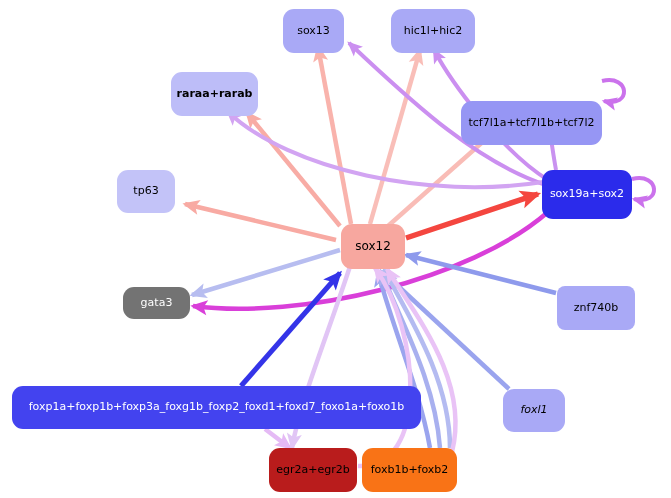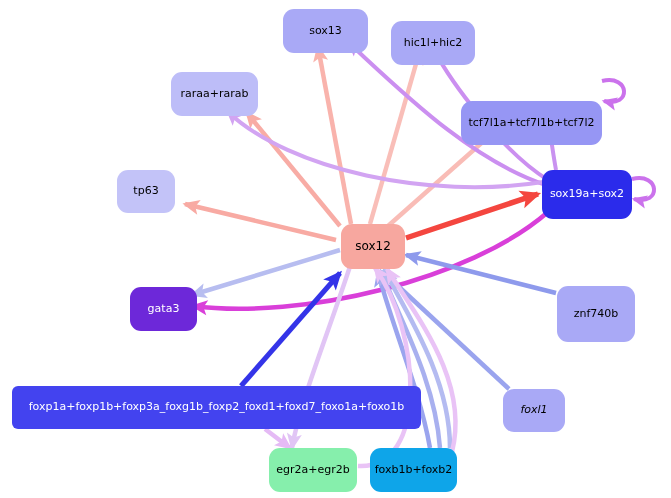--- a/index.html
+++ b/index.html
@@ -141,54 +141,54 @@
       <path d="M 509 389 L 383 272" fill="none" stroke="#9aa4ee" stroke-width="4.5" stroke-linecap="butt" marker-end="url(#arrow-17)"></path>
       <path d="M 430 448 C 420 390 390 320 378 272" fill="none" stroke="#9aa4ee" stroke-width="4.5" stroke-linecap="butt" marker-end="url(#arrow-18)"></path>
       <path d="M 440 448 C 435 380 400 320 381 271" fill="none" stroke="#a8b0ef" stroke-width="4.5" stroke-linecap="butt" marker-end="url(#arrow-19)"></path>
       <path d="M 450 448 C 450 380 410 318 384 270" fill="none" stroke="#b4bbf1" stroke-width="4.5" stroke-linecap="butt" marker-end="url(#arrow-20)"></path>
       <path d="M 452 452 C 470 380 415 315 387 269" fill="none" stroke="#e9c3f6" stroke-width="4.5" stroke-linecap="butt" marker-end="url(#arrow-21)"></path>
       <path d="M 358 466 C 430 470 420 330 375 268" fill="none" stroke="#e9c3f6" stroke-width="4.5" stroke-linecap="butt" marker-end="url(#arrow-22)"></path>
       <path d="M 356 248 C 330 330 300 400 292 448" fill="none" stroke="#e1c5f5" stroke-width="4.5" stroke-linecap="butt" marker-end="url(#arrow-23)"></path>
     </svg>
 
   <div id="node-layer">
-      <div class="node" style="left: 283px; top: 9px; width: 85px; height: 44px; background: rgb(169, 169, 246); color: rgb(0, 0, 0); font-size: 11px;">
+      <div class="node" style="left: 283px; top: 9px; width: 61px; height: 44px; background: rgb(169, 169, 246); color: rgb(0, 0, 0); font-size: 11px;">
         <span class="node-label">sox13</span>
       </div>
-      <div class="node" style="left: 391px; top: 9px; width: 84px; height: 44px; background: rgb(169, 169, 246); color: rgb(0, 0, 0); font-size: 11px; margin-top: 12px;">
+      <div class="node" style="left: 391px; top: 9px; width: 84px; height: 44px; background: rgb(169, 169, 246); color: rgb(0, 0, 0); font-size: 11px;">
         <span class="node-label">hic1l+hic2</span>
       </div>
       <div class="node" style="left: 461px; top: 72px; width: 141px; height: 44px; background: rgb(150, 150, 244); color: rgb(0, 0, 0); font-size: 11px; margin-top: 29px;">
         <span class="node-label">tcf7l1a+tcf7l1b+tcf7l2</span>
       </div>
-      <div class="node" style="left: 171px; top: 72px; width: 87px; height: 44px; background: rgb(189, 189, 248); color: rgb(0, 0, 0); font-size: 11px;">
+      <div class="node" style="left: 171px; top: 72px; width: 87px; height: 44px; background: rgb(189, 189, 248); color: rgb(0, 0, 0); font-size: 11px; font-weight: bold;">
         <span class="node-label">raraa+rarab</span>
       </div>
       <div class="node" style="left: 117px; top: 170px; width: 58px; height: 43px; background: rgb(195, 195, 248); color: rgb(0, 0, 0); font-size: 11px;">
         <span class="node-label">tp63</span>
       </div>
       <div class="node" style="left: 542px; top: 170px; width: 90px; height: 49px; background: rgb(43, 43, 235); color: rgb(255, 255, 255); font-size: 11px;">
         <span class="node-label">sox19a+sox2</span>
       </div>
       <div class="node" style="left: 341px; top: 224px; width: 64px; height: 45px; background: rgb(247, 167, 159); color: rgb(0, 0, 0); font-size: 12px;">
         <span class="node-label">sox12</span>
       </div>
-      <div class="node" style="left: 123px; top: 287px; width: 67px; height: 44px; background: #6d28d9; color: rgb(255, 255, 255); font-size: 11px; margin-left: 7px;">
+      <div class="node" style="left: 123px; top: 287px; width: 67px; height: 32px; background: #737373; color: rgb(255, 255, 255); font-size: 11px;">
         <span class="node-label">gata3</span>
       </div>
-      <div class="node" style="left: 557px; top: 286px; width: 78px; height: 56px; background: rgb(169, 169, 246); color: rgb(0, 0, 0); font-size: 11px;">
+      <div class="node" style="left: 557px; top: 286px; width: 78px; height: 44px; background: rgb(169, 169, 246); color: rgb(0, 0, 0); font-size: 11px; border-radius: 8px;">
         <span class="node-label">znf740b</span>
       </div>
-      <div class="node" style="left: 12px; top: 386px; width: 409px; height: 43px; background: rgb(67, 67, 239); color: rgb(255, 255, 255); font-size: 11px; border-radius: 6px;">
+      <div class="node" style="left: 12px; top: 386px; width: 409px; height: 43px; background: rgb(67, 67, 239); color: rgb(255, 255, 255); font-size: 11px;">
         <span class="node-label">foxp1a+foxp1b+foxp3a_foxg1b_foxp2_foxd1+foxd7_foxo1a+foxo1b</span>
       </div>
       <div class="node" style="left: 503px; top: 389px; width: 62px; height: 43px; background: rgb(169, 169, 246); color: rgb(0, 0, 0); font-size: 11px; font-style: italic;">
         <span class="node-label">foxl1</span>
       </div>
-      <div class="node" style="left: 269px; top: 448px; width: 88px; height: 44px; background: #86efac; color: rgb(0, 0, 0); font-size: 11px;">
+      <div class="node" style="left: 269px; top: 448px; width: 88px; height: 44px; background: #b91c1c; color: rgb(0, 0, 0); font-size: 11px;">
         <span class="node-label">egr2a+egr2b</span>
       </div>
-      <div class="node" style="left: 370px; top: 448px; width: 87px; height: 44px; background: #0ea5e9; color: rgb(0, 0, 0); font-size: 11px;">
+      <div class="node" style="left: 362px; top: 448px; width: 95px; height: 44px; background: #f97316; color: rgb(0, 0, 0); font-size: 11px;">
         <span class="node-label">foxb1b+foxb2</span>
       </div>
     </div>
 
 </div>
 
 </body></html>

